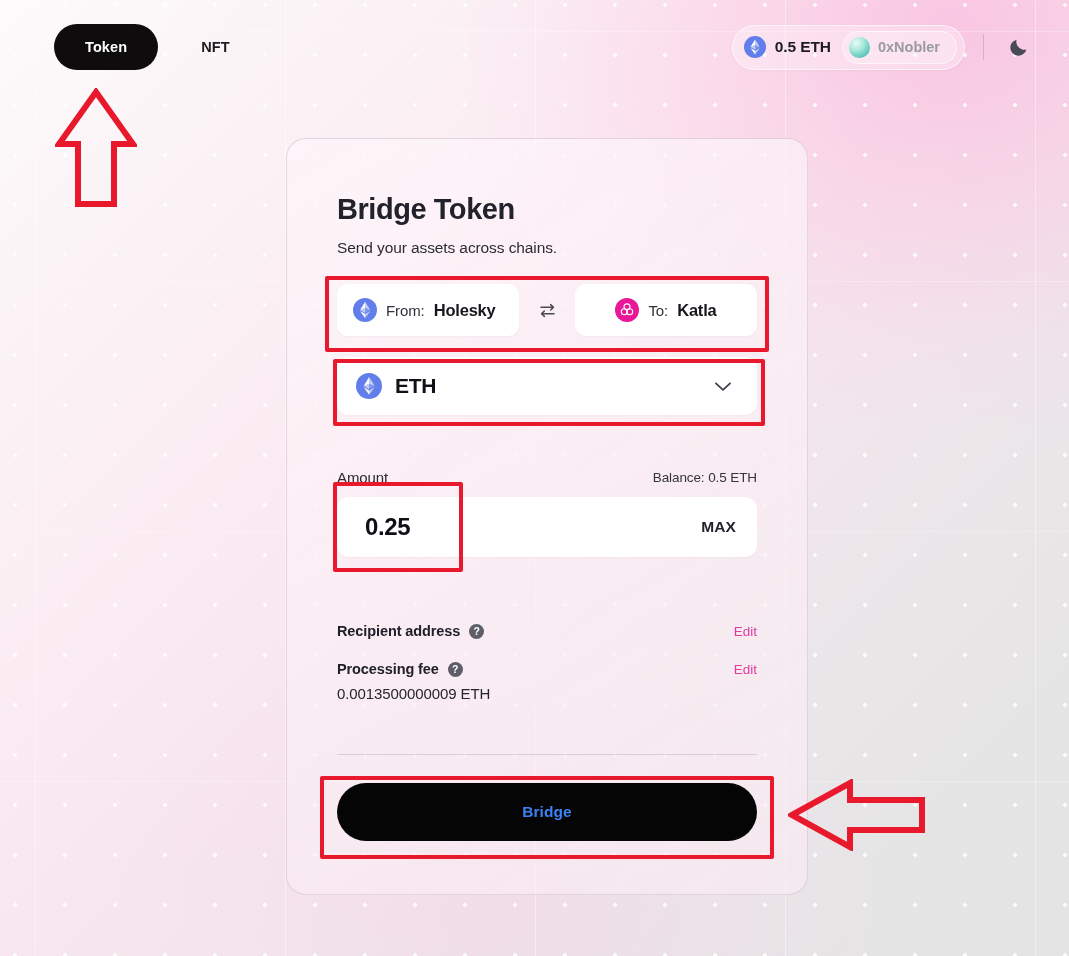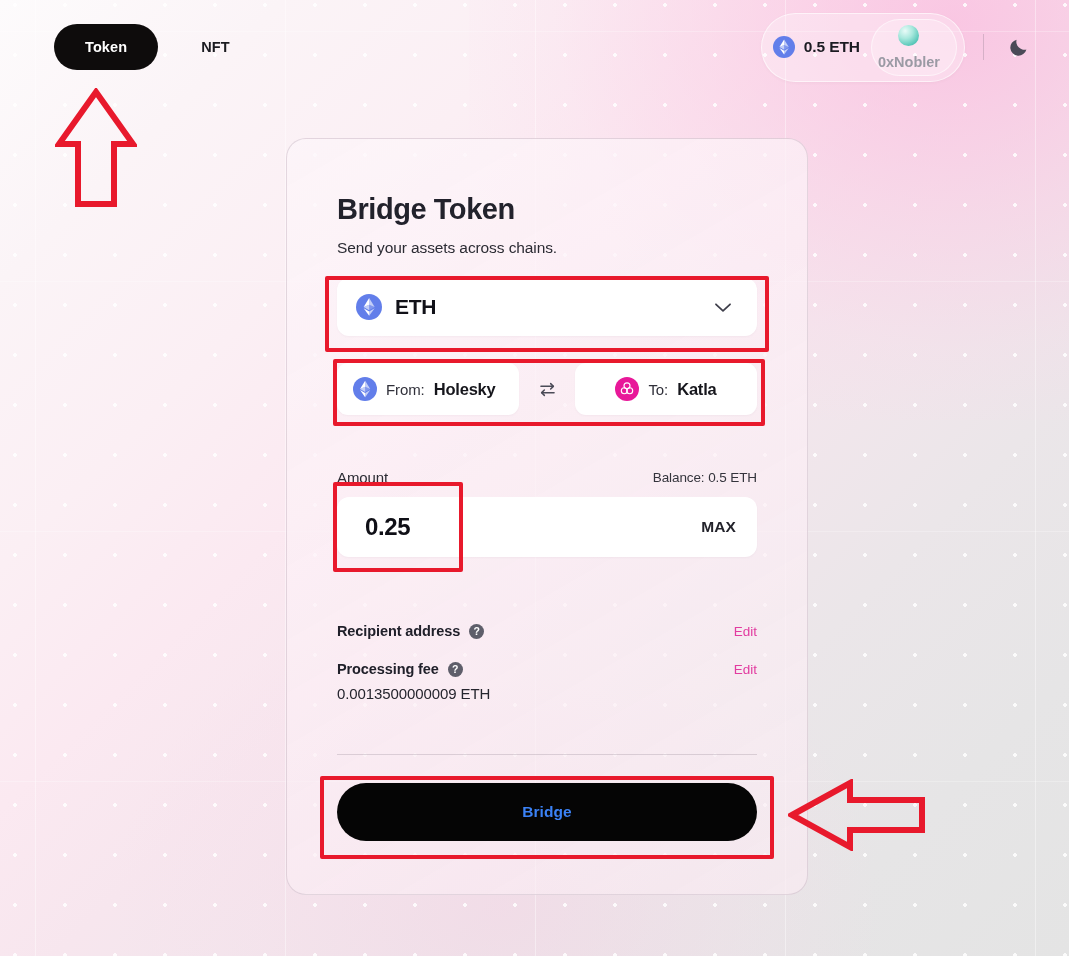--- a/index.html
+++ b/index.html
@@ -119,21 +119,20 @@
   }
   #wallet .addr-chip {
     display: flex;
     align-items: center;
     gap: 8px;
     background: rgba(255,255,255,0.26);
     border: 1px solid rgba(255,255,255,0.55);
     border-radius: 999px;
     padding: 5px 16px 5px 6px;
     cursor: pointer;
-    flex-direction: column;
   }
   #wallet .addr-chip .name {
     font-size: 14.5px;
     font-weight: bold;
     color: #9a9aa4;
     white-space: nowrap;
   }
 
   .avatar-orb {
     width: 21px; height: 21px;
@@ -421,20 +420,63 @@
     <svg viewBox="0 0 24 24" width="21" height="21" aria-hidden="true">
       <path d="M21 14.2A9.2 9.2 0 0 1 9.8 3 9.3 9.3 0 1 0 21 14.2z" fill="#4a4a57"></path>
     </svg>
   </button>
 </div>
 
 <div id="card">
 
   <div id="card-title">Bridge Token</div>
   <div id="card-subtitle">Send your assets across chains.</div>
+
+  
+  <div id="chain-row">
+    <div class="chain-box from">
+      <span class="chain-icon">
+        <svg viewBox="0 0 32 32" width="24" height="24" aria-hidden="true">
+          <circle cx="16" cy="16" r="16" fill="#627eea"></circle>
+          <path d="M16.2 5v8.1l6.8 3.05z" fill="#fff" fill-opacity=".62"></path>
+          <path d="M16.2 5L9.4 16.15l6.8-3.05z" fill="#fff"></path>
+          <path d="M16.2 21.4v5.5l6.8-9.45z" fill="#fff" fill-opacity=".62"></path>
+          <path d="M16.2 26.9v-5.5L9.4 17.45z" fill="#fff"></path>
+          <path d="M16.2 20.1l6.8-3.95-6.8-3.05z" fill="#fff" fill-opacity=".2"></path>
+          <path d="M9.4 16.15l6.8 3.95v-7z" fill="#fff" fill-opacity=".62"></path>
+        </svg>
+      </span>
+      <span class="lbl">From:</span>
+      <span class="val">Holesky</span>
+    </div>
+
+    <button id="swap-btn" aria-label="swap">
+      <svg viewBox="0 0 24 24" width="21" height="21" aria-hidden="true" fill="none" stroke="#4b4b57" stroke-width="1.7" stroke-linecap="round" stroke-linejoin="round">
+        <path d="M4.5 8.4h14"></path>
+          <path d="M15.6 5.3l3.1 3.1-3.1 3.1"></path>
+        <path d="M19.5 15.6h-14"></path>
+          <path d="M8.4 12.5l-3.1 3.1 3.1 3.1"></path>
+      </svg>
+    </button>
+
+    <div class="chain-box to">
+      <span class="chain-icon">
+        <svg viewBox="0 0 32 32" width="24" height="24" aria-hidden="true">
+          <circle cx="16" cy="16" r="16" fill="#e81899"></circle>
+          <g fill="none" stroke="#fff" stroke-width="1.5">
+            <circle cx="16" cy="11.8" r="4"></circle>
+            <circle cx="12.4" cy="18.3" r="4"></circle>
+            <circle cx="19.6" cy="18.3" r="4"></circle>
+          </g>
+        </svg>
+      </span>
+      <span class="lbl">To:</span>
+      <span class="val">Katla</span>
+    </div>
+  </div>
 
   
   <div id="token-select">
     <span class="chain-icon" style="width:26px;height:26px;">
       <svg viewBox="0 0 32 32" width="26" height="26" aria-hidden="true">
         <circle cx="16" cy="16" r="16" fill="#627eea"></circle>
         <path d="M16.2 5v8.1l6.8 3.05z" fill="#fff" fill-opacity=".62"></path>
         <path d="M16.2 5L9.4 16.15l6.8-3.05z" fill="#fff"></path>
         <path d="M16.2 21.4v5.5l6.8-9.45z" fill="#fff" fill-opacity=".62"></path>
         <path d="M16.2 26.9v-5.5L9.4 17.45z" fill="#fff"></path>
@@ -445,63 +487,20 @@
     <span class="tk-name">ETH</span>
     <span style="flex:1"></span>
     <span style="display:flex;">
       <svg viewBox="0 0 24 24" width="26" height="26" aria-hidden="true" fill="none" stroke="#3e3e4a" stroke-width="1.6" stroke-linecap="round" stroke-linejoin="round">
         <path d="M5.5 9.5l6.5 6 6.5-6"></path>
       </svg>
     </span>
   </div>
 
   
-  <div id="chain-row">
-    <div class="chain-box from">
-      <span class="chain-icon">
-        <svg viewBox="0 0 32 32" width="24" height="24" aria-hidden="true">
-          <circle cx="16" cy="16" r="16" fill="#627eea"></circle>
-          <path d="M16.2 5v8.1l6.8 3.05z" fill="#fff" fill-opacity=".62"></path>
-          <path d="M16.2 5L9.4 16.15l6.8-3.05z" fill="#fff"></path>
-          <path d="M16.2 21.4v5.5l6.8-9.45z" fill="#fff" fill-opacity=".62"></path>
-          <path d="M16.2 26.9v-5.5L9.4 17.45z" fill="#fff"></path>
-          <path d="M16.2 20.1l6.8-3.95-6.8-3.05z" fill="#fff" fill-opacity=".2"></path>
-          <path d="M9.4 16.15l6.8 3.95v-7z" fill="#fff" fill-opacity=".62"></path>
-        </svg>
-      </span>
-      <span class="lbl">From:</span>
-      <span class="val">Holesky</span>
-    </div>
-
-    <button id="swap-btn" aria-label="swap">
-      <svg viewBox="0 0 24 24" width="21" height="21" aria-hidden="true" fill="none" stroke="#4b4b57" stroke-width="1.7" stroke-linecap="round" stroke-linejoin="round">
-        <path d="M4.5 8.4h14"></path>
-          <path d="M15.6 5.3l3.1 3.1-3.1 3.1"></path>
-        <path d="M19.5 15.6h-14"></path>
-          <path d="M8.4 12.5l-3.1 3.1 3.1 3.1"></path>
-      </svg>
-    </button>
-
-    <div class="chain-box to">
-      <span class="chain-icon">
-        <svg viewBox="0 0 32 32" width="24" height="24" aria-hidden="true">
-          <circle cx="16" cy="16" r="16" fill="#e81899"></circle>
-          <g fill="none" stroke="#fff" stroke-width="1.5">
-            <circle cx="16" cy="11.8" r="4"></circle>
-            <circle cx="12.4" cy="18.3" r="4"></circle>
-            <circle cx="19.6" cy="18.3" r="4"></circle>
-          </g>
-        </svg>
-      </span>
-      <span class="lbl">To:</span>
-      <span class="val">Katla</span>
-    </div>
-  </div>
-
-  
   <div id="amount-head">
     <span id="amount-label">Amount</span>
     <span id="balance-label">Balance: 0.5 ETH</span>
   </div>
 
   <div id="amount-box">
     <input id="amount-value" type="text" value="0.25" placeholder="0.00" style="">
     <button id="max-btn">MAX</button>
   </div>
 

